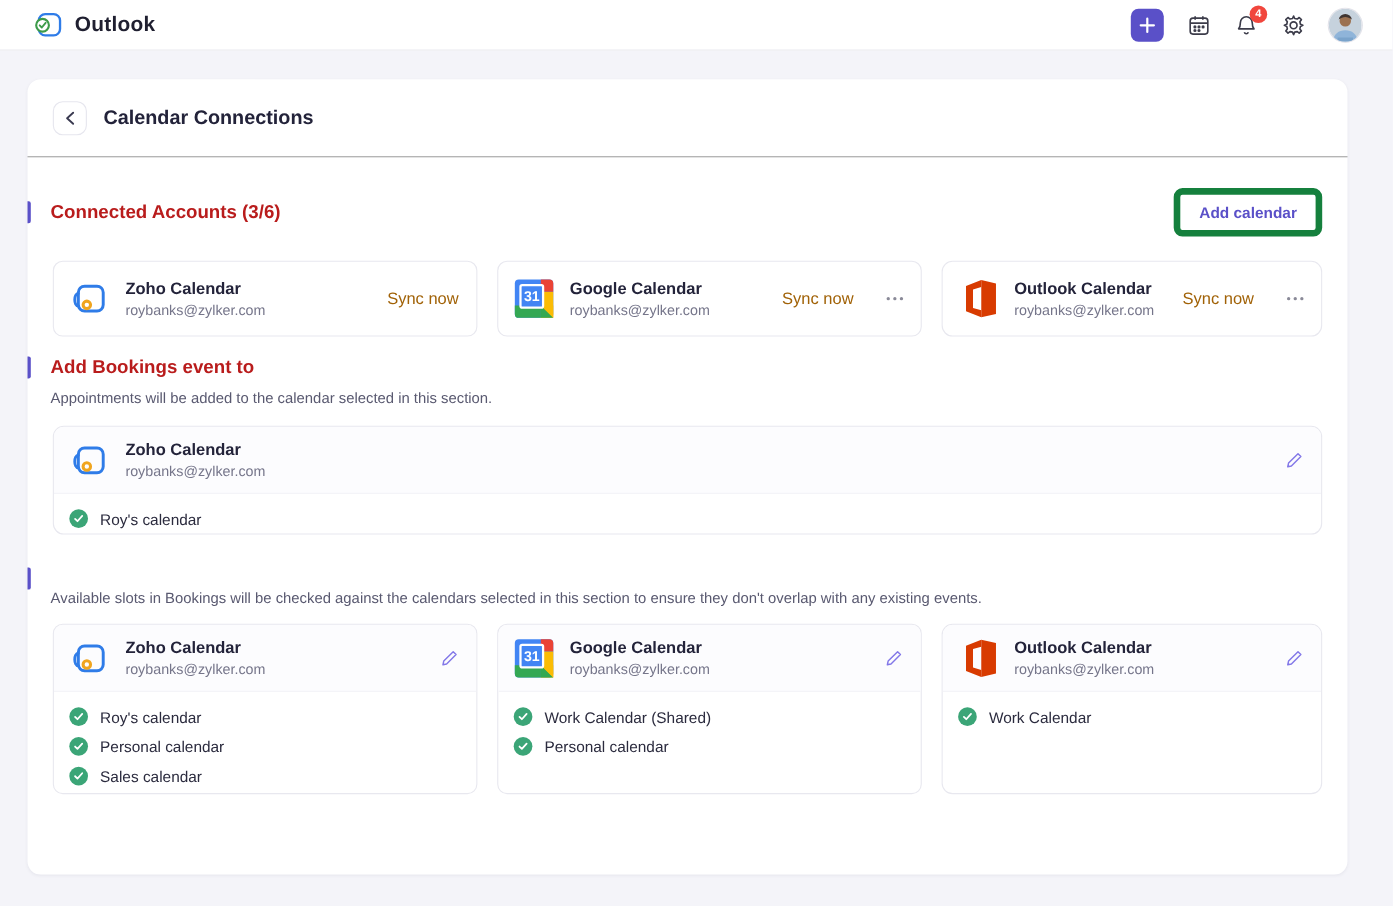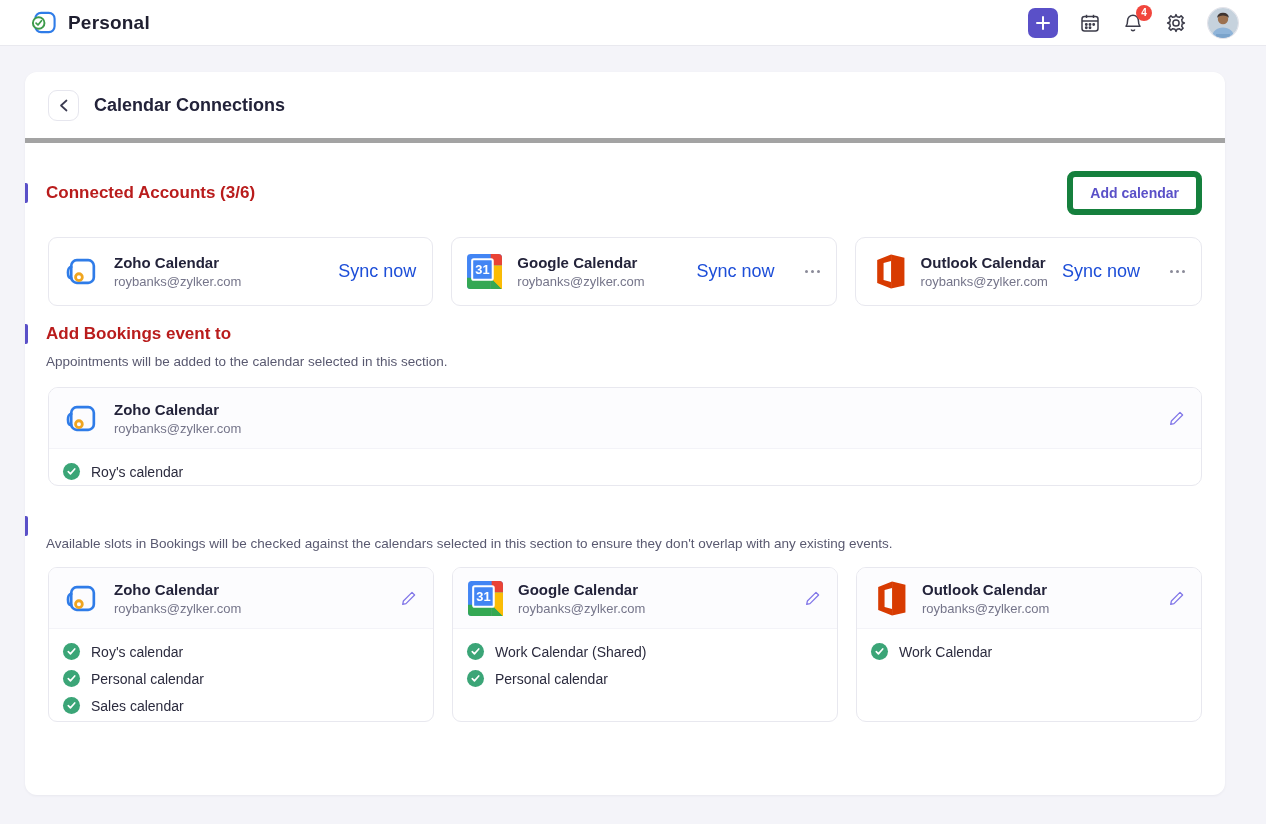--- a/index.html
+++ b/index.html
@@ -24,21 +24,21 @@
   .nbadge { position:absolute; top:-7px; right:-8px; min-width:16px; height:16px; border-radius:50%;
     background:#f1463d; color:#fff; font-size:10px; font-weight:700;
     display:flex; align-items:center; justify-content:center; padding:0 3px; }
   .avatar { width:30px; height:30px; border-radius:50%; overflow:hidden; display:inline-flex;
     box-shadow:0 0 0 1px #e3e3ea; }
 
   
   .panel { width:1200px; margin:26px 41px 0 25px; height:723px; background:#fff;
     border-radius:12px; box-shadow:0 1px 3px rgba(25,25,60,.05); }
   .panel-header { height:71px; display:flex; align-items:center; gap:15px; padding:0 23px;
-    border-bottom:5px solid #a3a3a3; }
+    border-bottom:1px solid #a3a3a3; }
   .back-btn { width:31px; height:31px; border:1px solid #e6e6ee; border-radius:9px; background:#fff;
     display:flex; align-items:center; justify-content:center; cursor:pointer; color:#3a3a50; }
   .page-title { font-size:18px; font-weight:700; color:#23233a; }
 
   
   .section-row { position:relative; padding-left:21px; display:flex; align-items:center; }
   .accent { position:absolute; left:0; top:50%; transform:translateY(-50%);
     width:3px; height:20px; background:#5a50c8; border-radius:0 2px 2px 0; }
   .section-title { font-size:17px; font-weight:700; color:#b91c1c; }
   .section-desc { margin:10px 23px 0 21px; font-size:13.5px; color:#595970; }
@@ -51,21 +51,21 @@
   .cards-row .card { width:386px; }
   .cards-row .card:last-child { flex:1; width:auto;border-radius:10px; }
   .card { background:#fff; border:1px solid #e8e8ef; border-radius:9px; }
 
   
   .sync-card { height:69px; display:flex; align-items:center; padding:0 16px 0 14px; gap:14px; }
   .prov-icon { width:37px; height:37px; flex:0 0 37px; display:inline-flex; }
   .prov-icon svg { width:100%; height:100%; }
   .prov-name { font-size:15px; font-weight:700; color:#23233a; }
   .prov-email { font-size:13px; color:#75758a; margin-top:3px; }
-  .sync-action { margin-left:auto; font-size:18px; color:#1d4ed8; cursor:pointer; white-space:nowrap;text-align:center; }
+  .sync-action { margin-left:auto; font-size:15px; color:#a16207; cursor:pointer; white-space:nowrap;text-align:center; }
   .more-dots { display:inline-flex; gap:3px; margin-left:16px; cursor:pointer; }
   .more-dots b { width:3px; height:3px; border-radius:50%; background:#8a8a98; }
 
   
   .list-card { overflow:hidden; display:flex; flex-direction:column; }
   .lc-header { display:flex; align-items:center; gap:14px; padding:12px 16px 11px 14px;
     background:#fcfcfe; border-bottom:1px solid #f3f3f8; }
   .pencil { margin-left:auto; width:17px; height:17px; cursor:pointer; display:inline-flex; }
   .lc-items { padding:9px 16px 12px 14px; list-style:none; }
   .lc-item { display:flex; align-items:center; gap:11px; padding:5px 0;text-align:center; }
@@ -84,21 +84,21 @@
 
 <header class="topbar">
   <div class="brand">
     <span class="logo">
       <svg viewBox="0 0 28 28">
         <rect x="5.5" y="4" width="20" height="20" rx="6" fill="none" stroke="#2f7ce8" stroke-width="2.2"></rect>
         <circle cx="9" cy="14.5" r="6" fill="#fff" stroke="#3d9b4a" stroke-width="2"></circle>
         <path d="M6.3 14.6 l2 2 l3.6 -4.4" fill="none" stroke="#3d9b4a" stroke-width="1.8" stroke-linecap="round" stroke-linejoin="round"></path>
       </svg>
     </span>
-    <span class="app-title">Personal</span>
+    <span class="app-title">Outlook</span>
   </div>
   <div class="topbar-actions">
     <button class="create-btn">
       <i class="h"></i>
         <i class="v"></i>
     </button>
     <span class="tb-icon">
       <svg viewBox="0 0 22 22" fill="none" stroke="#3c3c4a" stroke-width="1.5">
         <rect x="3" y="4.5" width="16" height="14.5" rx="2.5"></rect>
         <path d="M3 9 H19"></path>

